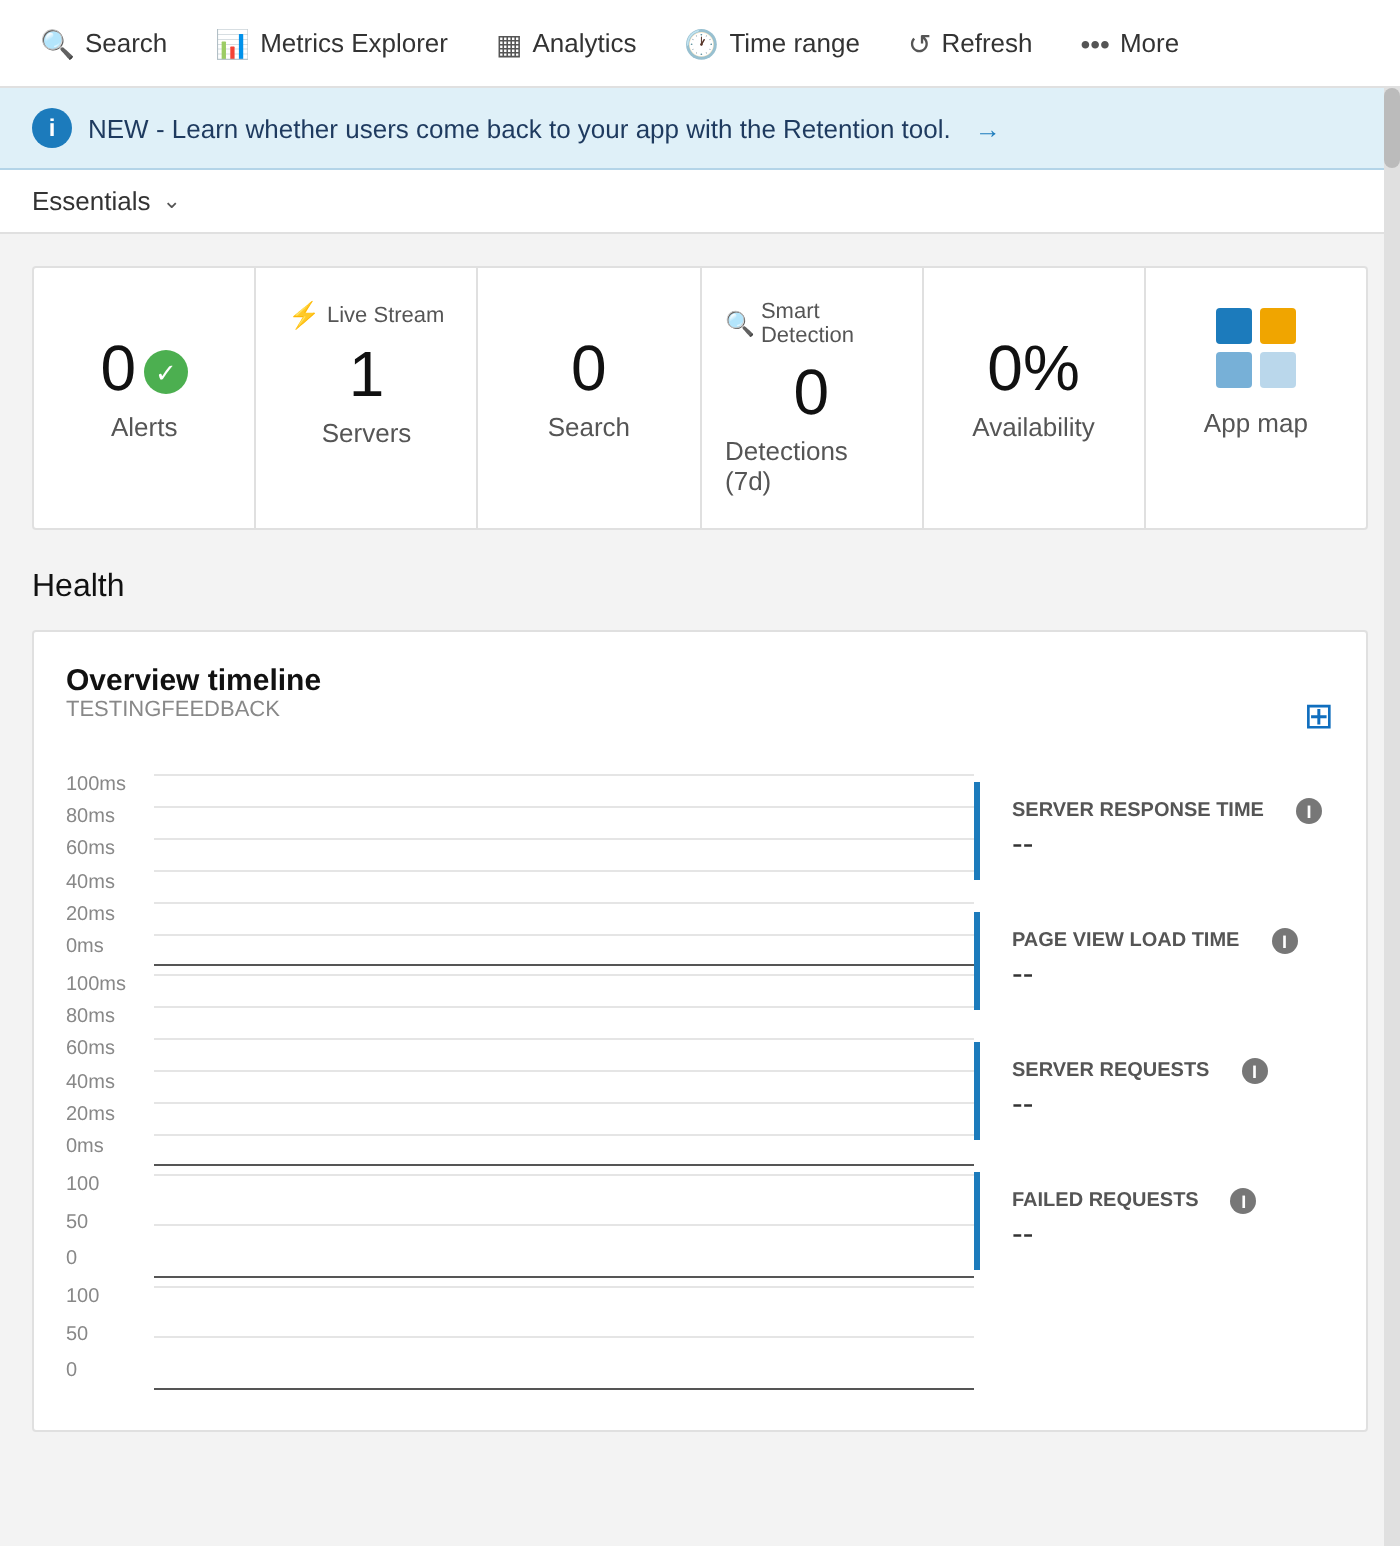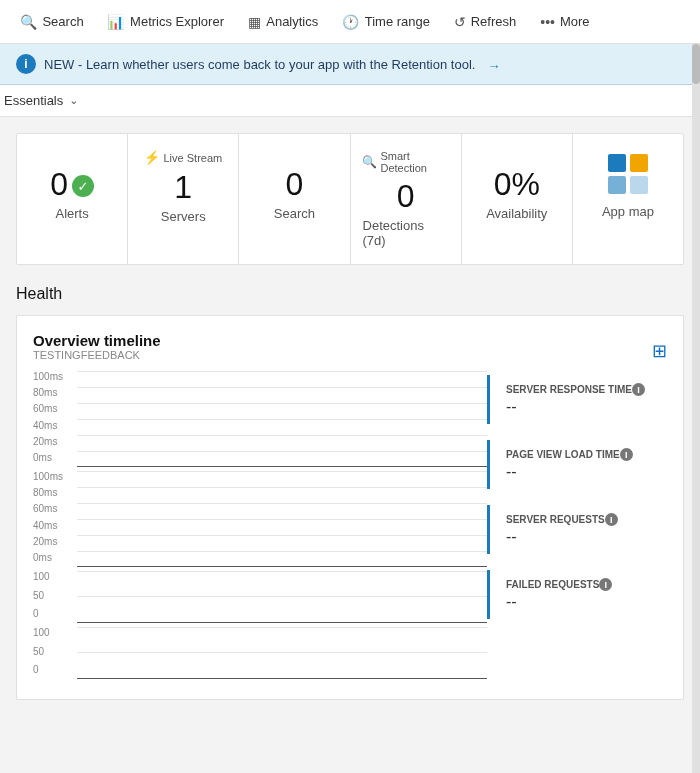--- a/index.html
+++ b/index.html
@@ -27,21 +27,21 @@
     .info-banner .info-icon {
       width: 20px; height: 20px; background: #1c7bbc; border-radius: 50%;
       display: flex; align-items: center; justify-content: center;
       color: #fff; font-size: 12px; font-weight: bold; flex-shrink: 0;
     }
     .info-banner .arrow-link { color: #1c7bbc; margin-left: 4px; }
 
     
     .essentials-bar {
       background: #fff; border-bottom: 1px solid #e0e0e0;
-      padding: 8px 4px; display: flex; align-items: center; gap: 6px;
+      padding: 8px 16px; display: flex; align-items: center; gap: 6px;
       font-size: 13px; color: #333;
     }
     .essentials-chevron { font-size: 11px; color: #555; }
 
     
     .main-content { background: #f3f3f3; padding: 16px; }
 
     
     .metrics-row {
       display: flex; gap: 0; background: #fff;
@@ -73,37 +73,37 @@
 
     
     .health-section { }
     .health-title { font-size: 16px; font-weight: 400; color: #111; margin-bottom: 12px; }
 
     
     .overview-card {
       background: #fff; border: 1px solid #e0e0e0; border-radius: 2px;
       padding: 16px; position: relative;
     }
-    .overview-header { display: flex; justify-content: space-between; align-items: center; margin-bottom: 2px; }
+    .overview-header { display: flex; justify-content: space-between; align-items: flex-end; margin-bottom: 18px; }
     .overview-title { font-size: 15px; font-weight: 600; color: #111; }
     .overview-subtitle { font-size: 11px; color: #888; margin-bottom: 8px; }
     .grid-icon { color: #106ebe; font-size: 18px; cursor: pointer; }
 
     
     .chart-container { display: flex; gap: 0; }
     .chart-left { flex: 1; position: relative; }
     .chart-right { width: 180px; display: flex; flex-direction: column; gap: 0; }
 
     
     .right-metric {
       display: flex; flex-direction: column; justify-content: center;
       padding: 8px 0 8px 16px; border-left: 3px solid #1c7bbc;
       margin-bottom: 16px;
     }
-    .right-metric-label { font-size: 10px; color: #555; text-transform: uppercase; font-weight: 600; display: flex; align-items: center; gap: 0; }
+    .right-metric-label { font-size: 10px; color: #555; text-transform: uppercase; font-weight: 600; display: flex; align-items: center; gap: 16px; }
     .right-metric-value { font-size: 16px; font-weight: 400; color: #333; margin-top: 2px; }
     .info-circle { display: inline-flex; align-items: center; justify-content: center; width: 13px; height: 13px; border-radius: 50%; background: #777; color: #fff; font-size: 9px; cursor: pointer; }
 
     
     .x-axis { display: flex; justify-content: space-between; padding: 4px 0 0 44px; }
 
     
     .scrollbar-track {
       position: absolute; right: 0; top: 44px; width: 8px; bottom: 0; background: #e0e0e0;
     }

